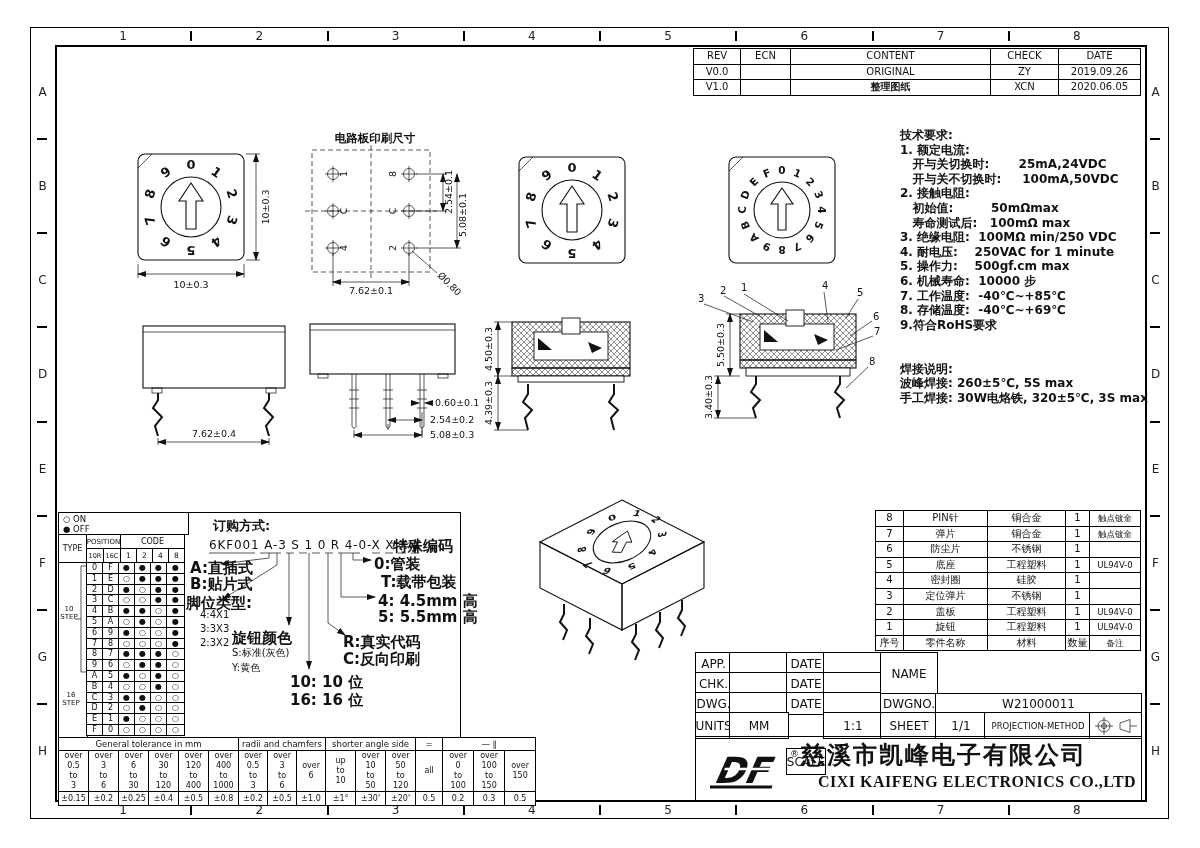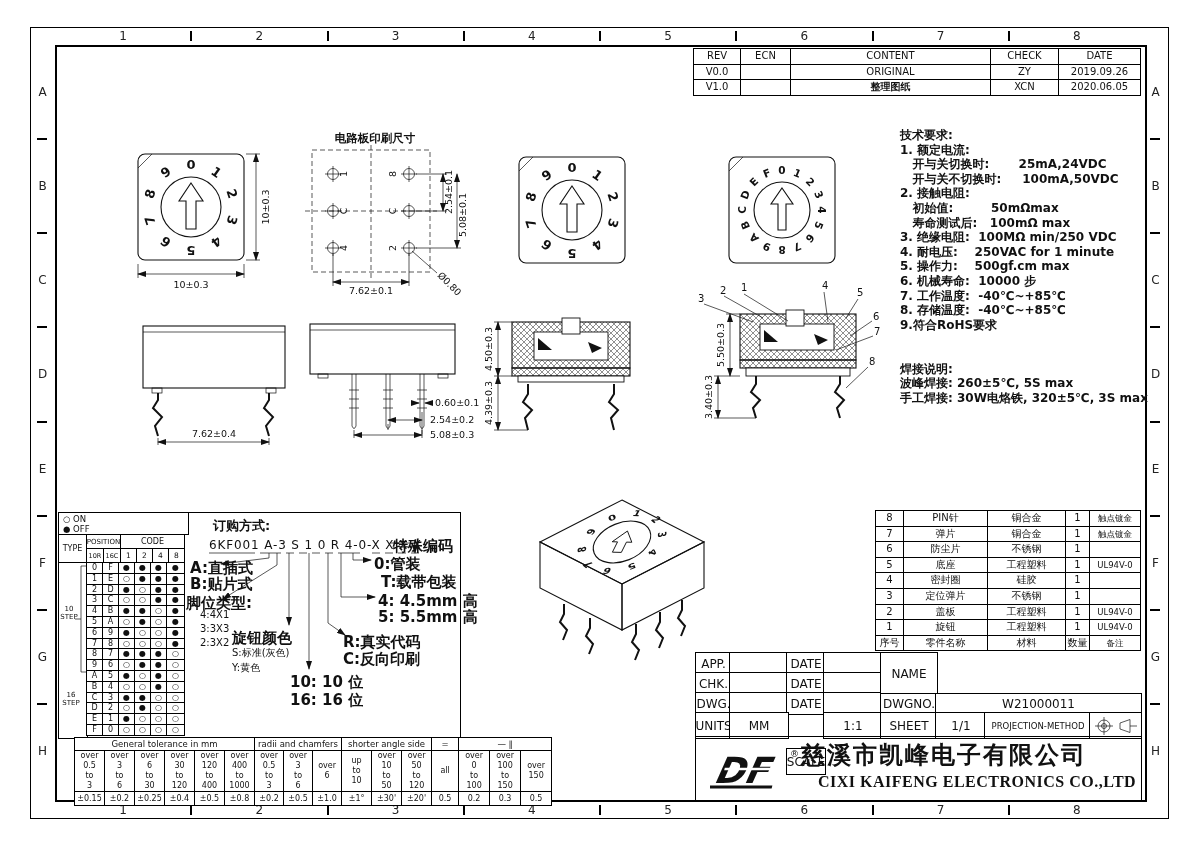--- a/index.html
+++ b/index.html
@@ -17,21 +17,21 @@
   .band-v .gc:not(:last-child)::after{content:"";position:absolute;bottom:-1px;left:7px;width:10px;border-bottom:2px solid #000;}
   
   table.dt{border-collapse:collapse;table-layout:fixed;background:#fff;}
   .dt td,.dt th{border:1px solid #000;text-align:center;padding:0;overflow:hidden;font-weight:normal;}
   .revtbl{font-size:10px;}
   .revtbl td,.revtbl th{height:14.6px;line-height:14.6px;}
   .revtbl tbody tr:nth-child(2) td:nth-child(3){font-weight:bold;}
   .bomtbl{font-size:10px;}
   .bomtbl td{height:14.6px;line-height:14.6px;}
   .bomtbl td:nth-child(5){font-size:8.5px;}
-  .toltbl{font-size:8px;margin-left:16px;}
+  .toltbl{font-size:8px;}
   .toltbl td{line-height:10px;white-space:pre-line;}
   .toltbl .grp td{height:12px;line-height:12px;font-size:8.5px;}
   .toltbl .vals td{height:13px;line-height:13px;}
   .codetbl{font-size:8px;}
   .codetbl td{height:9.8px;line-height:9.8px;}
   
   .tech{font-size:12px;line-height:14.6px;font-weight:bold;}
   .tech .tline{white-space:pre;min-height:14.6px;}
   
   .ln{stroke:#111;fill:none;stroke-width:1.1;}
@@ -147,21 +147,21 @@
       <div class="tline">   开与关切换时:       25mA,24VDC</div>
       <div class="tline">   开与关不切换时:     100mA,50VDC</div>
       <div class="tline">2. 接触电阻:</div>
       <div class="tline">   初始值:         50mΩmax</div>
       <div class="tline">   寿命测试后:   100mΩ max</div>
       <div class="tline">3. 绝缘电阻:  100MΩ min/250 VDC</div>
       <div class="tline">4. 耐电压:    250VAC for 1 minute</div>
       <div class="tline">5. 操作力:    500gf.cm max</div>
       <div class="tline">6. 机械寿命:  10000 步</div>
       <div class="tline">7. 工作温度:  -40℃~+85℃</div>
-      <div class="tline">8. 存储温度:  -40℃~+85℃</div>
+      <div class="tline">8. 存储温度:  -40℃~+69℃</div>
       <div class="tline">9.符合RoHS要求</div>
       <div class="tline"></div>
       <div class="tline"></div>
       <div class="tline">焊接说明:</div>
       <div class="tline">波峰焊接: 260±5℃, 5S max</div>
       <div class="tline">手工焊接: 30W电烙铁, 320±5℃, 3S max</div>
     </div>
 
   <svg class="abs" style="left:128px;top:146px;" width="150" height="150" viewBox="0 0 150 150">
     <rect class="ln" x="10" y="8" width="106" height="106" rx="7"></rect>

